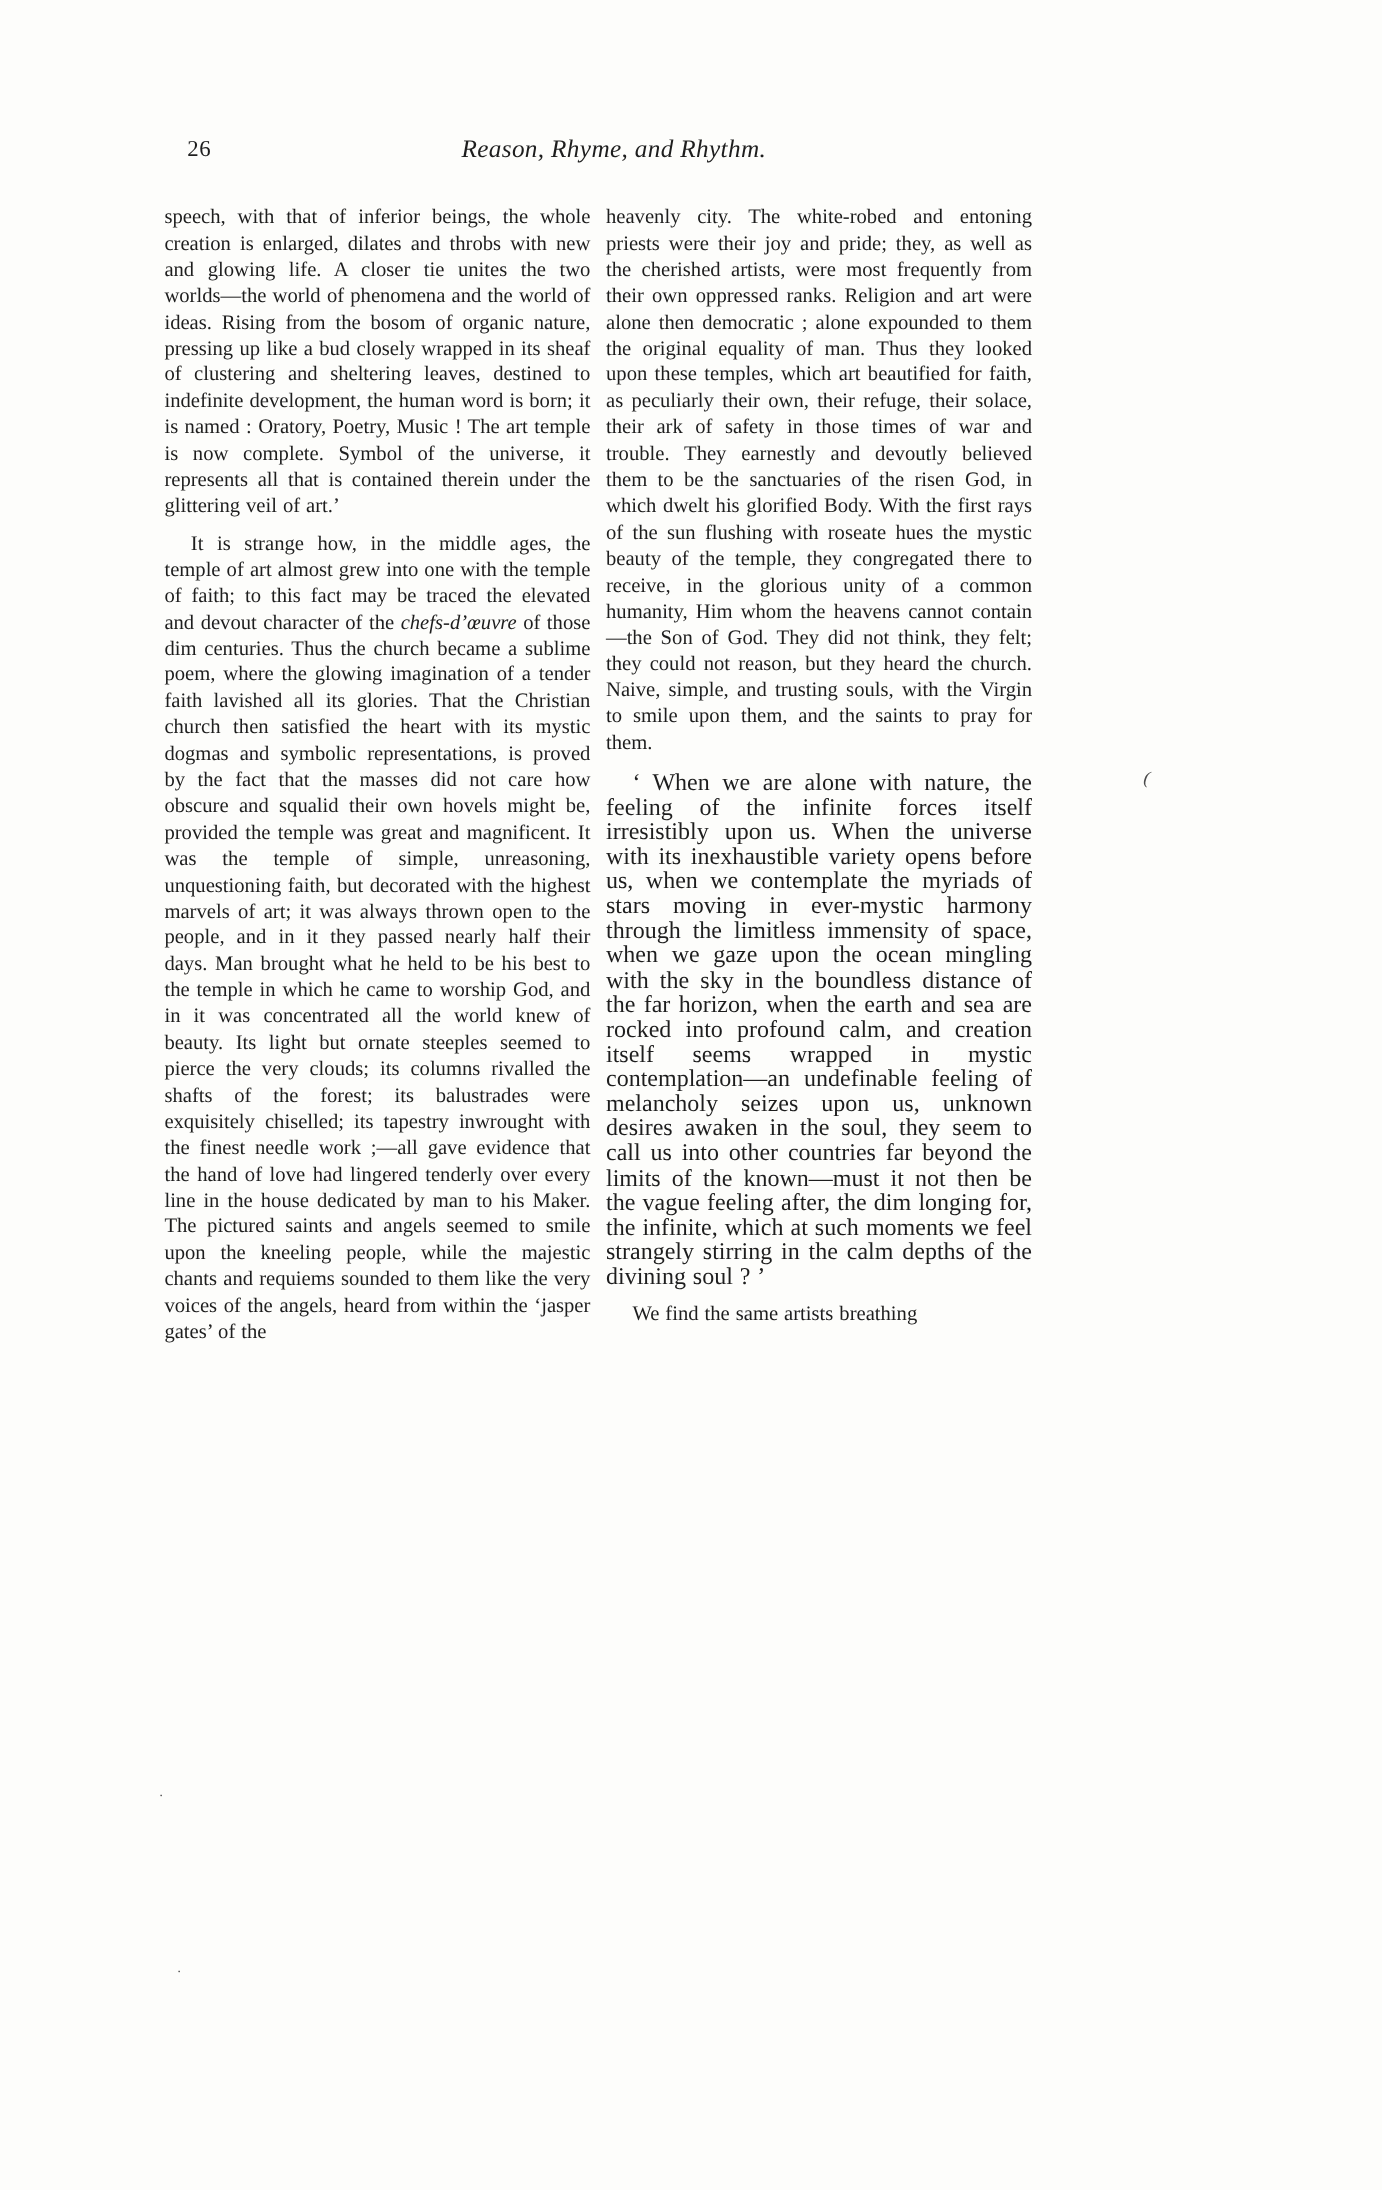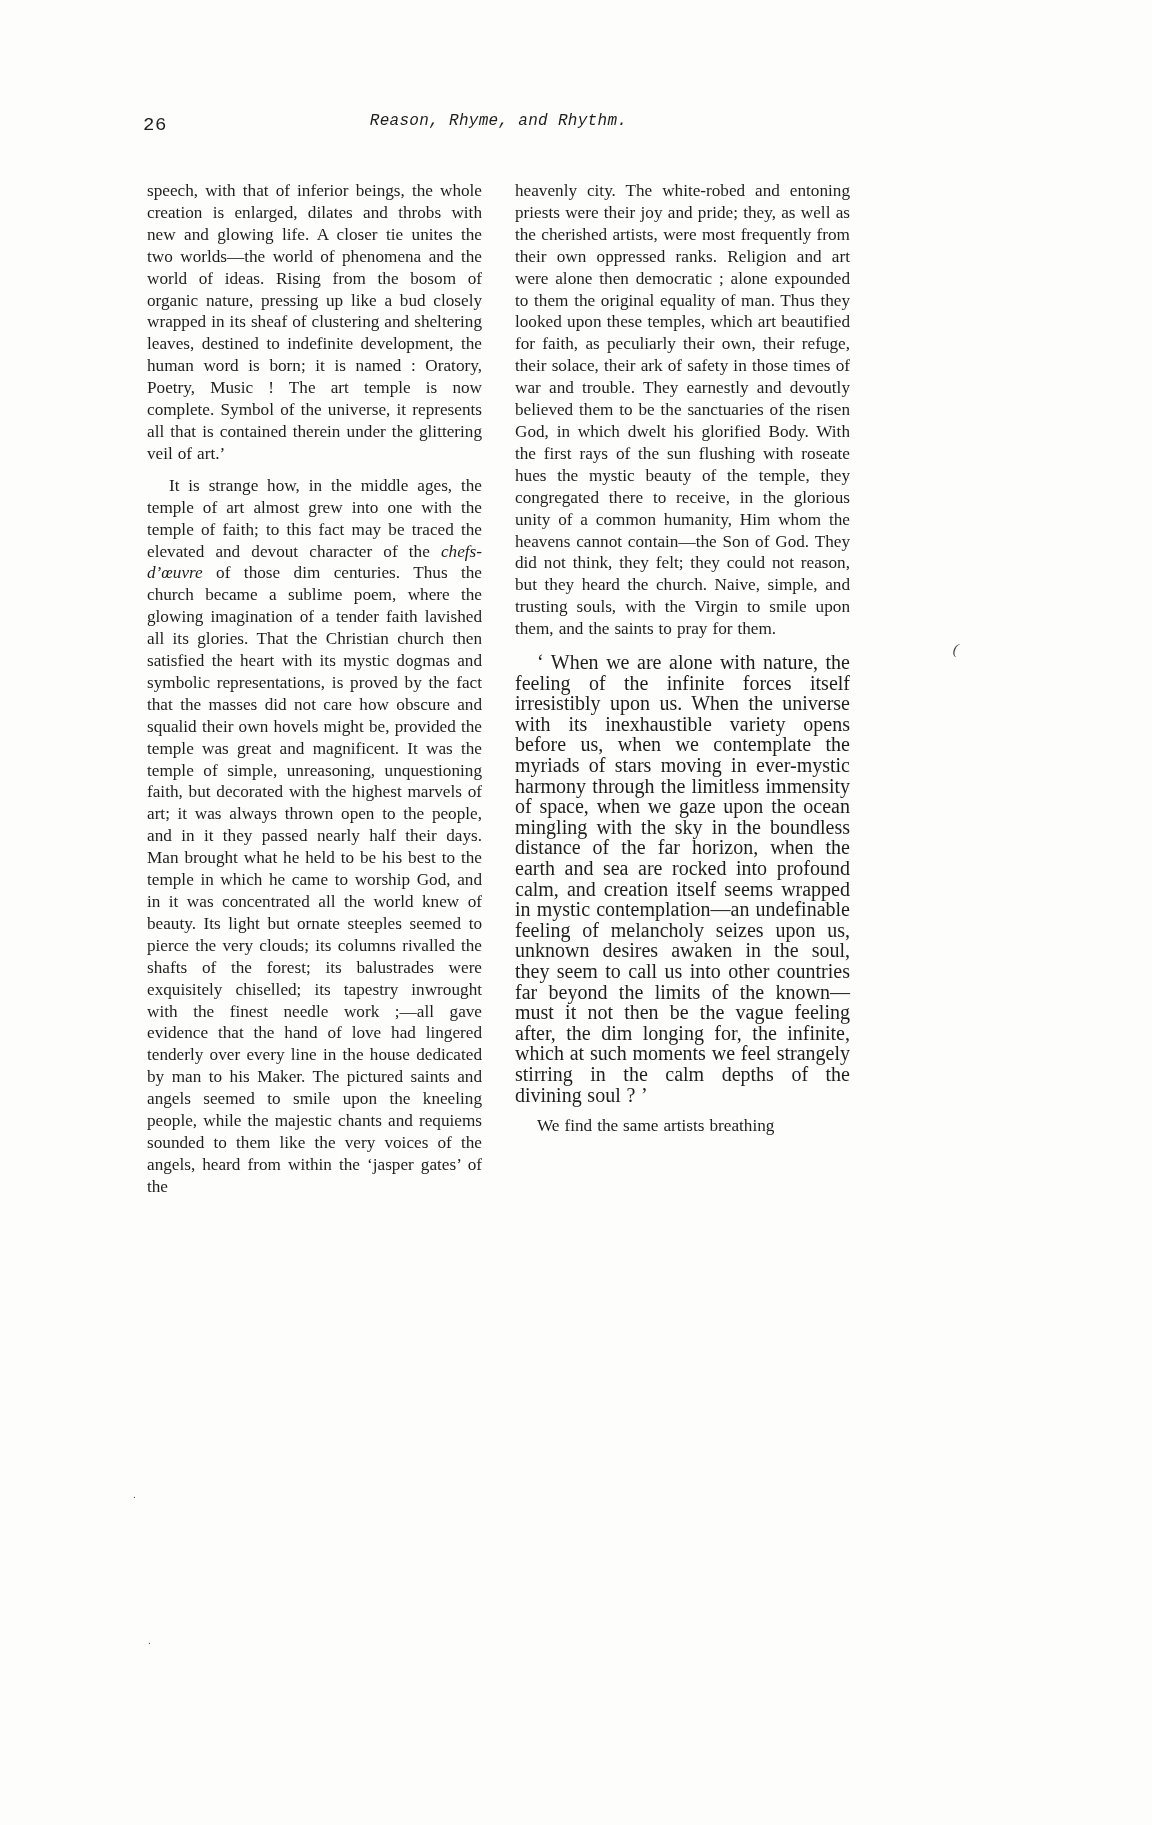--- a/index.html
+++ b/index.html
@@ -8,60 +8,59 @@
     width: 1152px;
     height: 1825px;
     background: #fdfdfb;
     font-family: "Liberation Serif", "DejaVu Serif", serif;
     color: #1e1e1e;
     overflow: hidden;
   }
   .header {
     position: absolute;
     top: 112px;
-    left: 137px;
+    left: 150px;
     width: 723px;
     height: 30px;
-    font-family: Liberation Mono, monospace;
   }
   .page-number {
     position: absolute;
     left: 6px;
     top: 2px;
     font-size: 19px;
     letter-spacing: 0.5px;
   }
   .running-title {
     position: absolute;
     left: 0;
     right: 0;
     top: 0;
     text-align: center;
     font-style: italic;
-    font-size: 16px;
+    font-size: 21px;
     letter-spacing: 0.3px;
   }
   .columns {
     position: absolute;
     top: 170px;
     left: 137px;
     width: 723px;
     display: flex;
     gap: 13px;
   }
   .column {
     width: 355px;
     text-align: justify;
     font-size: 17.2px;
     line-height: 21.9px;
     hyphens: auto;
     -webkit-hyphens: auto;
     word-spacing: 0.04em;
   }
-  .column p { margin: 10px; }
+  .column p { margin: 0; }
   .column p + p { margin-top: 9px; }
   .column p.indent { text-indent: 22px; }
   .column p.quote {
     font-size: 20px;
     line-height: 20.6px;
     margin-top: 12px;
   }
   .it { font-style: italic; }
   .artifact {
     position: absolute;

